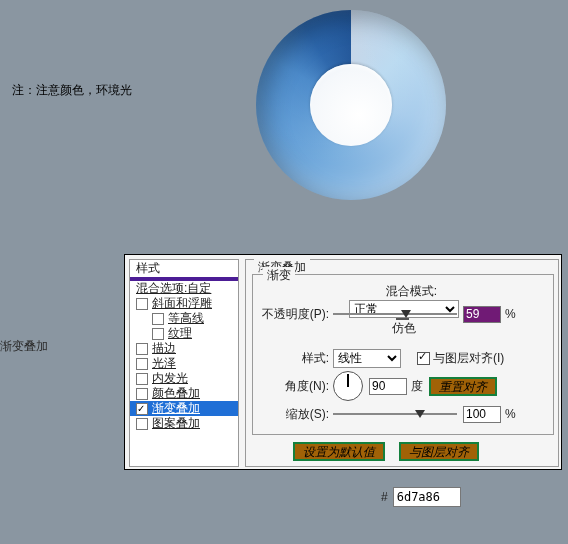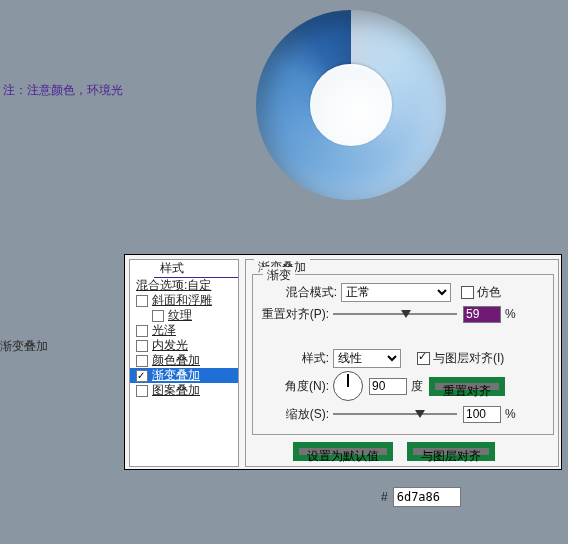--- a/index.html
+++ b/index.html
@@ -1,17 +1,17 @@
 <!DOCTYPE html>
 <html><head>
 <meta charset="utf-8">
 <style>
 html,body{margin:0;padding:0;width:568px;height:544px;font-family:"Microsoft YaHei","SimSun",sans-serif;font-size:12px;color:#222;}
 .stage{position:relative;width:568px;height:544px;background:#8a96a1;}
-.note{position:absolute;left:3px;top:82px;color:#4c1d95;}
+.note{position:absolute;left:12px;top:82px;color:#000000;}
 .sidelabel{position:absolute;left:0;top:338px;color:#2b2b2b;}
 
 
 .donut-wrap{position:absolute;left:256px;top:10px;width:190px;height:190px;}
 .donut-outer{position:absolute;inset:0;border-radius:50%;
   background:conic-gradient(from 0deg,
    #c3d4e7 0deg, #badaf1 45deg, #a9cdec 100deg, #8fbce4 150deg,
    #78aede 200deg, #5e9bd5 250deg, #4284c7 300deg, #1f5da6 330deg, #184f95 360deg);
   box-shadow:
     inset 8px 8px 24px rgba(0,0,0,.30),
@@ -21,21 +21,21 @@
   background:radial-gradient(circle at 38% 32%, rgba(255,255,255,.08), rgba(0,0,0,0) 55%);}
 .donut-hole{position:absolute;left:54px;top:54px;width:82px;height:82px;border-radius:50%;
   background:radial-gradient(circle at 60% 62%, #ffffff 0%, #f5f8fb 65%, #e6eef5 100%);
   box-shadow:0 -1px 3px rgba(0,0,0,.20), 0 2px 4px rgba(255,255,255,.8) inset;}
 
 
 .dialog{position:absolute;left:124px;top:254px;width:436px;height:214px;
   background:#f5f5f5;border:1px solid #000;}
 .styles-list{position:absolute;left:4px;top:4px;width:108px;height:206px;
   border:1px solid #999;background:#fff;overflow:hidden;}
-.styles-list .hdr{height:17px;line-height:17px;padding-left:6px;border-bottom:1px solid #4c1d95;margin-left:24px;}
+.styles-list .hdr{height:17px;line-height:17px;padding-left:6px;border-bottom:4px solid #4c1d95;}
 .styles-list .row{height:15px;line-height:15px;padding-left:6px;white-space:nowrap;overflow:hidden;}
 .styles-list .row .cb{display:inline-block;width:10px;height:10px;border:1px solid #777;background:#fff;vertical-align:middle;margin-right:4px;position:relative;}
 .styles-list .row.noindent{padding-left:6px;}
 .styles-list .row.sub{padding-left:22px;}
 .styles-list .row .lbl{vertical-align:middle;text-decoration:underline;}
 .styles-list .row.sel{background:#1f6fd6;color:#fff;}
 .styles-list .row.sel .cb::after{content:"✓";position:absolute;left:0;top:-3px;font-size:10px;color:#000;}
 
 .panel{position:absolute;left:120px;top:4px;width:312px;height:206px;
   border:1px solid #9a9a9a;background:#f5f5f5;}
@@ -60,21 +60,21 @@
 
 .grad-prev{width:90px;height:17px;border:1px solid #333;
   background:linear-gradient(to right,#6d7a86 0%, #e9eff4 100%);display:inline-block;vertical-align:middle;}
 .dd-arrow{display:inline-block;width:14px;height:19px;border:1px solid #8f8f8f;border-left:none;text-align:center;line-height:17px;font-size:9px;color:#333;vertical-align:middle;}
 
 
 .angledial{width:28px;height:28px;border:1px solid #555;border-radius:50%;background:#fff;position:relative;display:inline-block;vertical-align:middle;}
 .angledial .hand{position:absolute;left:13px;top:2px;width:2px;height:13px;background:#000;transform-origin:50% 12px;}
 
 
-button.win{font-size:12px;height:19px;border:6px solid #15803d;background:#737373;padding:0 8px;}
+button.win{font-size:12px;height:19px;border:2px solid #15803d;background:#a16207;padding:0 8px;font-style:italic;}
 
 
 .hexrow{position:absolute;left:381px;top:487px;display:flex;align-items:center;gap:5px;}
 </style>
 </head>
 <body>
 
 <div class="stage">
   <div class="note">注：注意颜色，环境光</div>
   <div class="sidelabel">渐变叠加</div>
@@ -84,45 +84,47 @@
     <div class="donut-hole"></div>
   </div>
 
   <div class="dialog">
 
     <div class="styles-list" id="styles-list">
       <div class="hdr">样式</div>
       <div class="row"><span class="lbl">混合选项:自定</span></div>
 
     <div class="row noindent"><span class="cb"></span><span class="lbl">斜面和浮雕</span></div>
+        <div class="row sub"><span class="cb"></span><span class="lbl">等高线</span></div>
         <div class="row sub"><span class="cb"></span><span class="lbl">纹理</span></div>
+        <div class="row noindent"><span class="cb"></span><span class="lbl">描边</span></div>
         <div class="row noindent"><span class="cb"></span><span class="lbl">光泽</span></div>
         <div class="row noindent"><span class="cb"></span><span class="lbl">内发光</span></div>
         <div class="row noindent"><span class="cb"></span><span class="lbl">颜色叠加</span></div>
         <div class="row noindent sel"><span class="cb checked"></span><span class="lbl">渐变叠加</span></div>
         <div class="row noindent"><span class="cb"></span><span class="lbl">图案叠加</span></div>
       </div>
 
     <div class="panel">
       <span class="grp-title">渐变叠加</span>
       <div class="grp-box">
         <span class="grp-sub">渐变</span>
 
-        <div class="field" style="left:14px;top:8px;width:290px;">
+        <div class="field" style="left:6px;top:8px;width:290px;flex-direction:column;">
           <span class="lbl" style="width:70px;">混合模式:</span>
           <select style="width:110px;">
             <option>正常</option>
           </select>
           <span style="width:10px;"></span>
           <span class="cb" id="cb-dither"></span>
           <span>仿色</span>
         </div>
 
         <div class="field" style="left:6px;top:30px;width:290px;">
-          <span class="lbl" style="width:70px;">重置对齐(P):</span>
+          <span class="lbl" style="width:70px;">不透明度(P):</span>
           <div class="slider" style="width:124px;">
             <div class="track"></div>
               <div class="thumb" id="op-thumb" style="left: 73.16px;"></div>
           </div>
           <span style="width:6px;"></span>
           <input class="num hl" value="59" style="">
           <span style="margin-left:4px;">%</span>
         </div>
 
 

